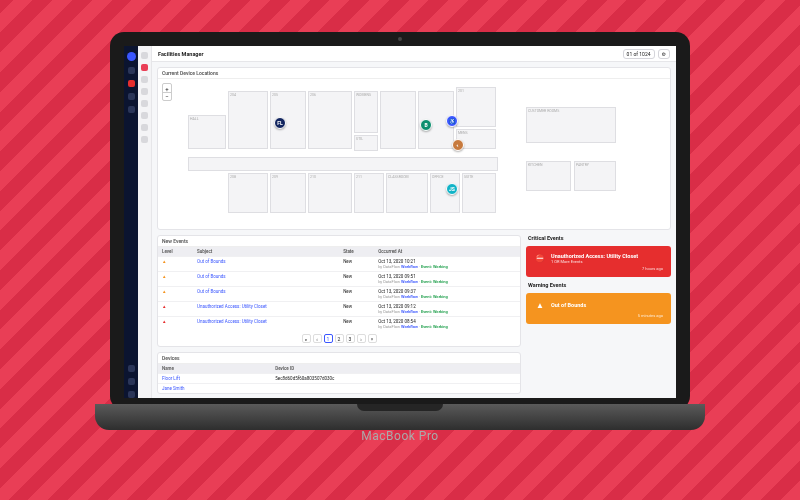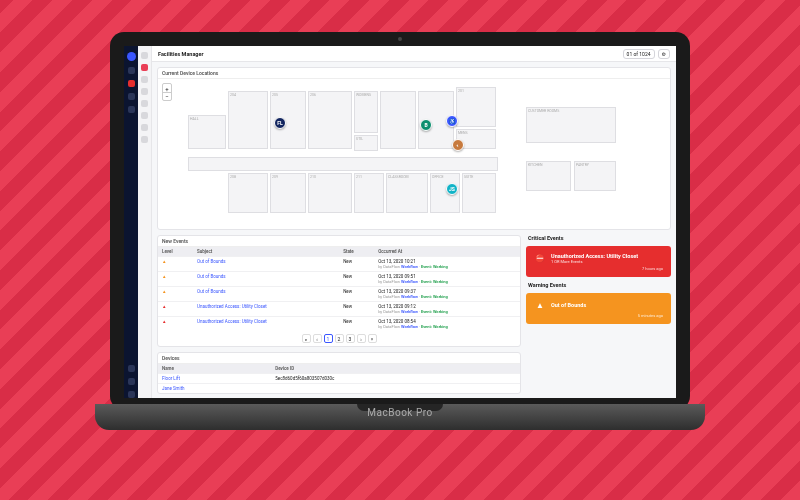--- a/index.html
+++ b/index.html
@@ -3,21 +3,21 @@
 <meta charset="utf-8">
 <style>
   *{box-sizing:border-box;margin:0;padding:0;font-family:-apple-system,BlinkMacSystemFont,"Segoe UI",Roboto,sans-serif}
   body{width:800px;height:500px;overflow:hidden;background:#e93e56;position:relative}
   .stripes{position:absolute;inset:0;background:repeating-linear-gradient(-45deg,#e93e56 0 14px,#d92d47 14px 28px)}
   .laptop{position:absolute;left:95px;top:32px;width:610px;height:415px}
   .bezel{position:absolute;left:15px;top:0;width:580px;height:378px;background:#1a1a1a;border-radius:14px;padding:14px 14px 12px}
   .camera{position:absolute;left:50%;top:5px;width:4px;height:4px;border-radius:50%;background:#444;transform:translateX(-50%)}
   .base{position:absolute;left:0;top:372px;width:610px;height:26px;background:linear-gradient(#5a5a5a,#2e2e2e);border-radius:0 0 14px 14px}
   .notch{position:absolute;left:50%;top:0;width:86px;height:7px;background:#252525;border-radius:0 0 8px 8px;transform:translateX(-50%)}
-  .brand{position:absolute;left:50%;top:3px;transform:translateX(-50%);font-size:10px;color:#aaa;letter-spacing:.5px}
+  .brand{position:absolute;left:50%;top:25px;transform:translateX(-50%);font-size:12px;color:#aaa;letter-spacing:.5px}
   .screen{width:552px;height:352px;background:#fff;display:flex;font-size:5px;color:#222}
   .rail{width:14px;background:#0b1430;display:flex;flex-direction:column;align-items:center;padding-top:6px;gap:6px}
   .rail-i{width:7px;height:7px;border-radius:2px;background:#2a3558}
   .logo{width:9px;height:9px;border-radius:50%;background:#3a56ff}
   .srail{width:14px;background:#f4f4f6;display:flex;flex-direction:column;align-items:center;padding-top:6px;gap:5px;border-right:1px solid #e6e6e9}
   .srail-i{width:7px;height:7px;border-radius:2px;background:#d8d8dc}
   .srail-i.a{background:#e93e56}
   .main{flex:1;display:flex;flex-direction:column;background:#f6f7f9}
   .hdr{height:16px;display:flex;align-items:center;padding:0 6px;background:#fff;border-bottom:1px solid #e6e6e9}
   .hdr-t{font-weight:700;font-size:5.5px}

